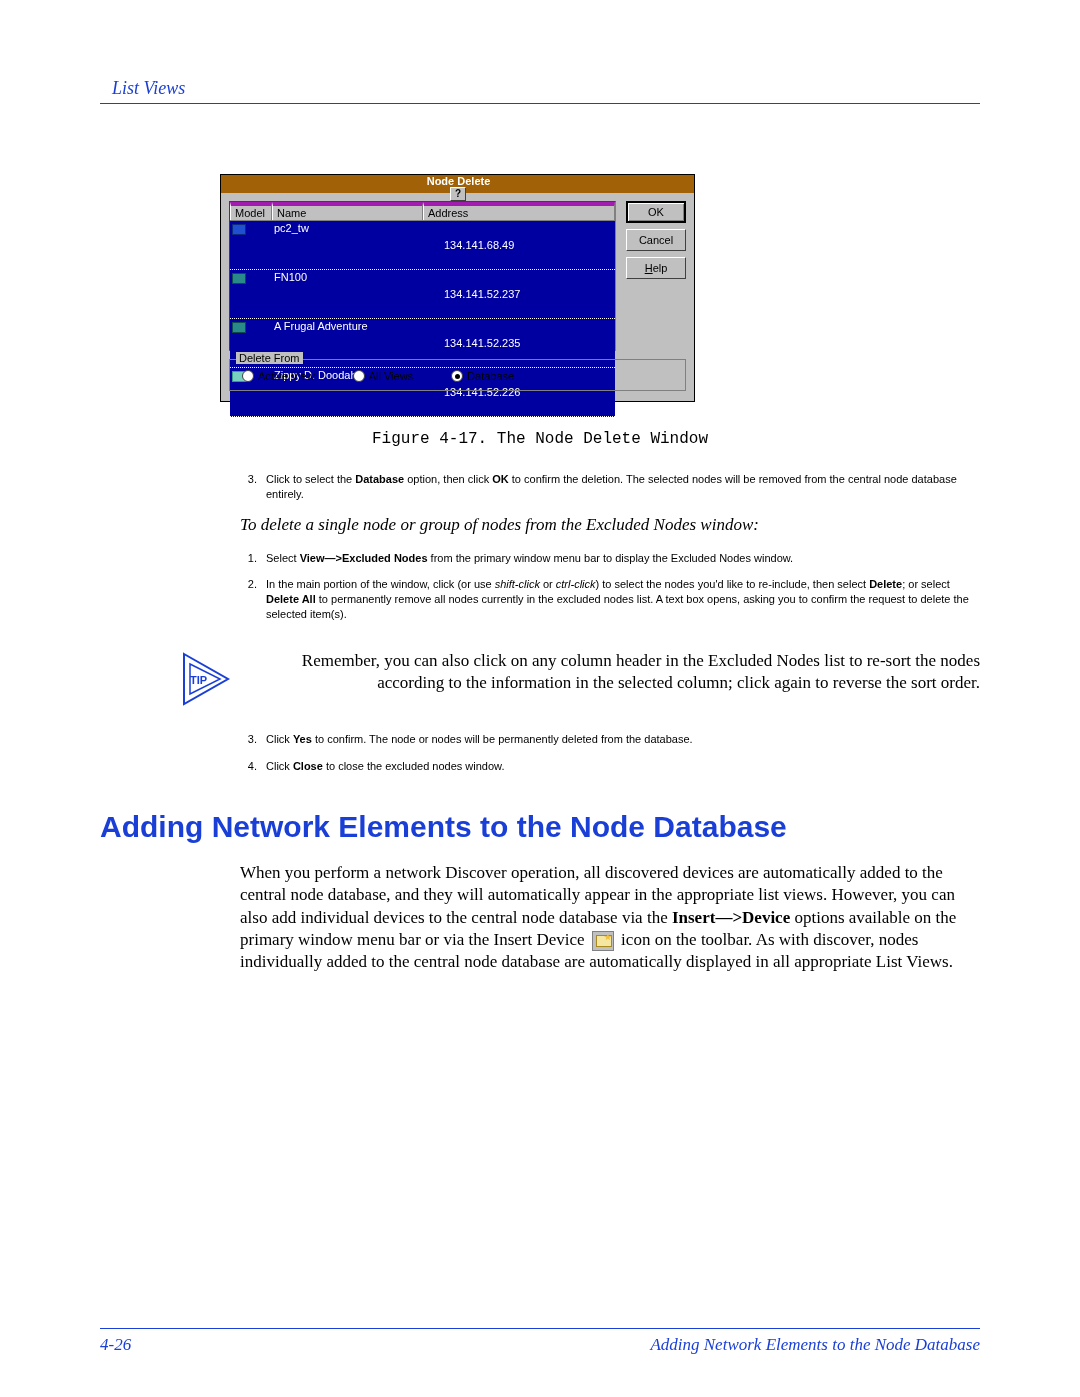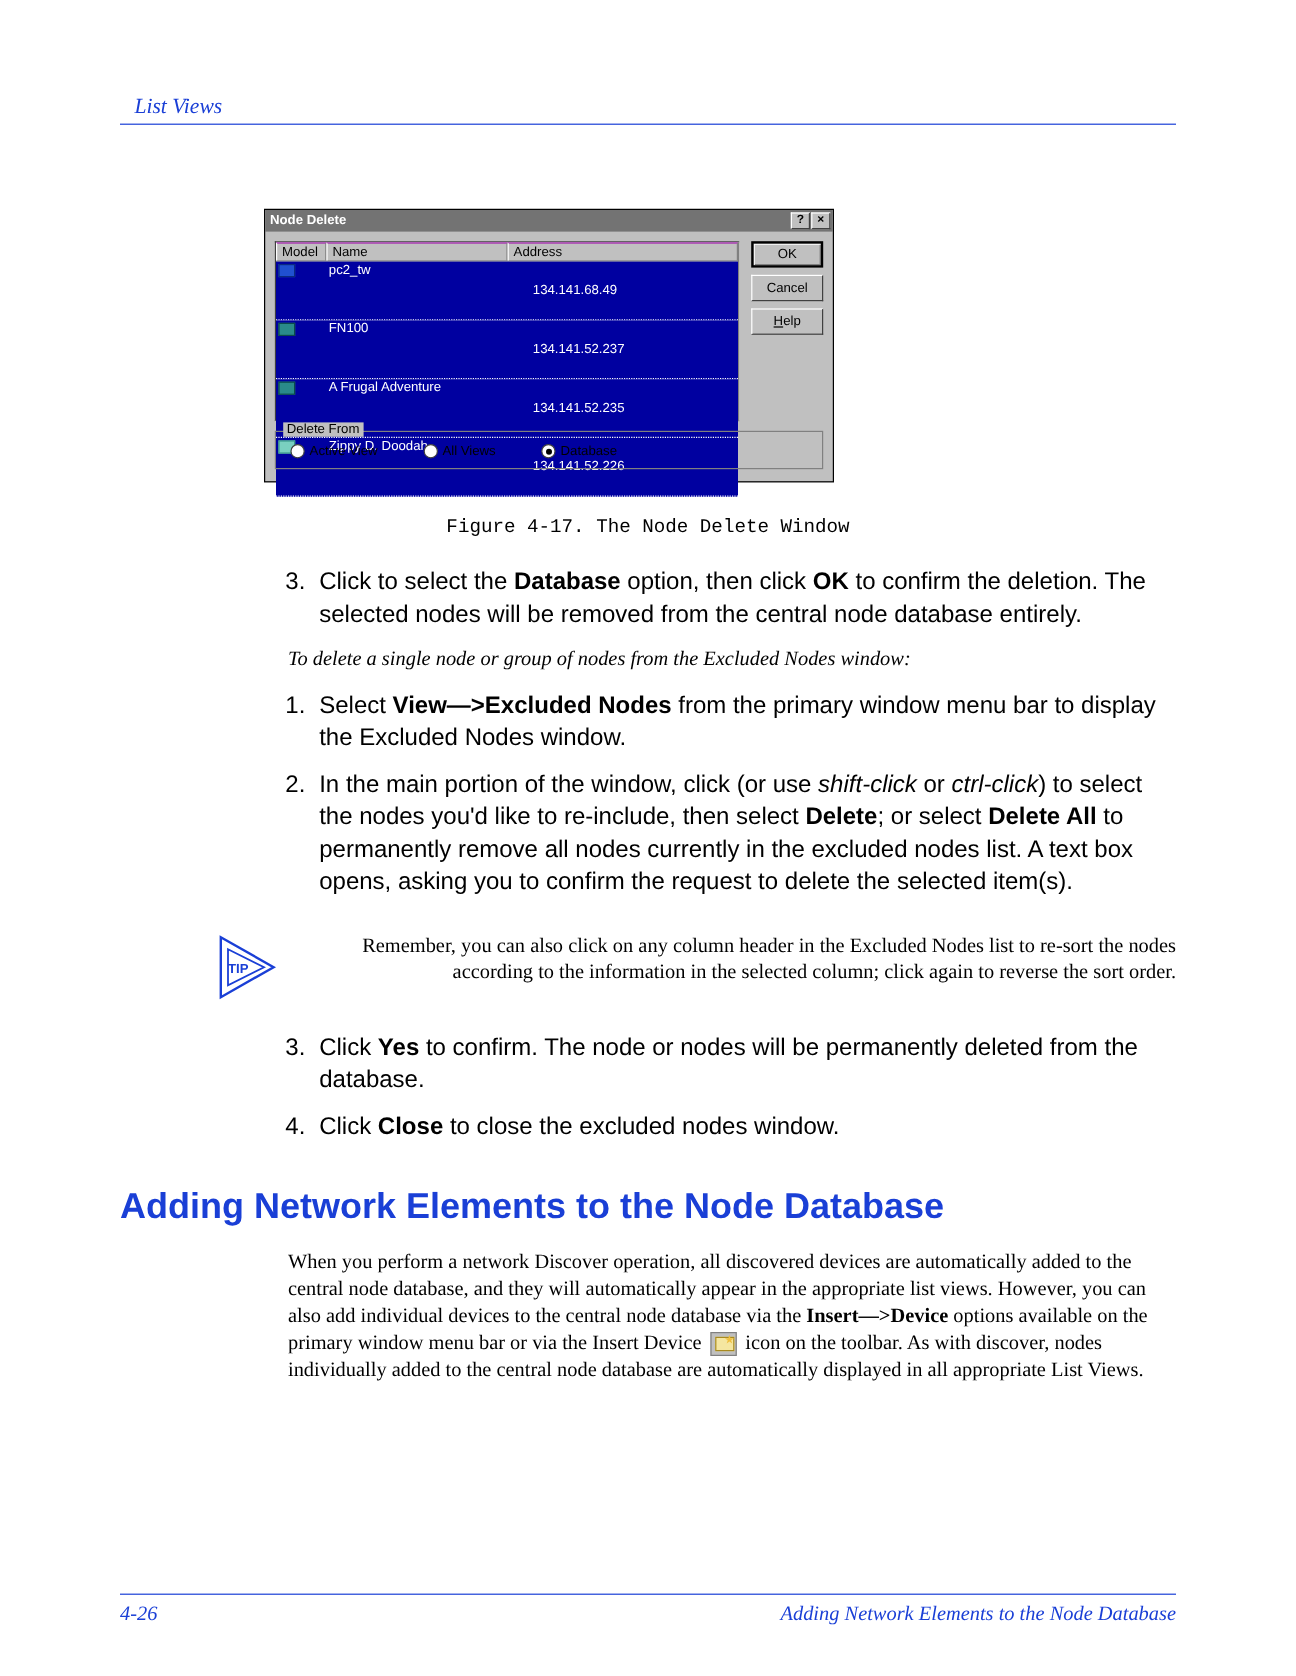--- a/index.html
+++ b/index.html
@@ -31,26 +31,27 @@
     margin-bottom: 20px;
   }
   .dialog {
     width: 475px;
     background: #c0c0c0;
     border: 1px solid #000;
     font-family: "MS Sans Serif", Tahoma, Arial, sans-serif;
     font-size: 11px;
   }
   .titlebar {
-    background: #737373;
+    background: #a16207;
     color: #fff;
     display: flex;
     align-items: center;
     height: 18px;
     padding: 0 2px;
+    flex-direction: column;
   }
   .titlebar .title {
     flex: 1;
     font-weight: bold;
     padding-left: 2px;
   }
   .titlebar .tbtn {
     width: 16px;
     height: 14px;
     background: #c0c0c0;
@@ -79,21 +80,21 @@
     height: 150px;
   }
   .listhdr {
     display: flex;
     background: #c0c0c0;
     border-bottom: 1px solid #808080;
   }
   .listhdr div {
     padding: 1px 4px;
     border-right: 1px solid #808080;
-    border-top: 1px solid #a21caf;
+    border-top: 4px solid #a21caf;
     border-left: 1px solid #fff;
     font-size: 11px;
   }
   .col-model { width: 42px; }
   .col-name { width: 151px; }
   .col-addr { flex: 1; }
   .listrow {
     display: flex;
     color: #fff;
     background: #0000a0;
@@ -185,21 +186,21 @@
     font-family: "Times New Roman", serif;
     font-size: 17px;
     line-height: 1.35;
     margin-left: 140px;
     margin-bottom: 14px;
     font-style: italic;
   }
   ol.steps {
     margin-left: 140px;
     font-family: Arial, Helvetica, sans-serif;
-    font-size: 20px;
+    font-size: 11px;
     line-height: 1.35;
   }
   ol.steps li {
     margin-bottom: 12px;
     padding-left: 6px;
     margin-left: 20px;
   }
   .bold { font-weight: bold; }
   .ital { font-style: italic; }
   .tip-row {

